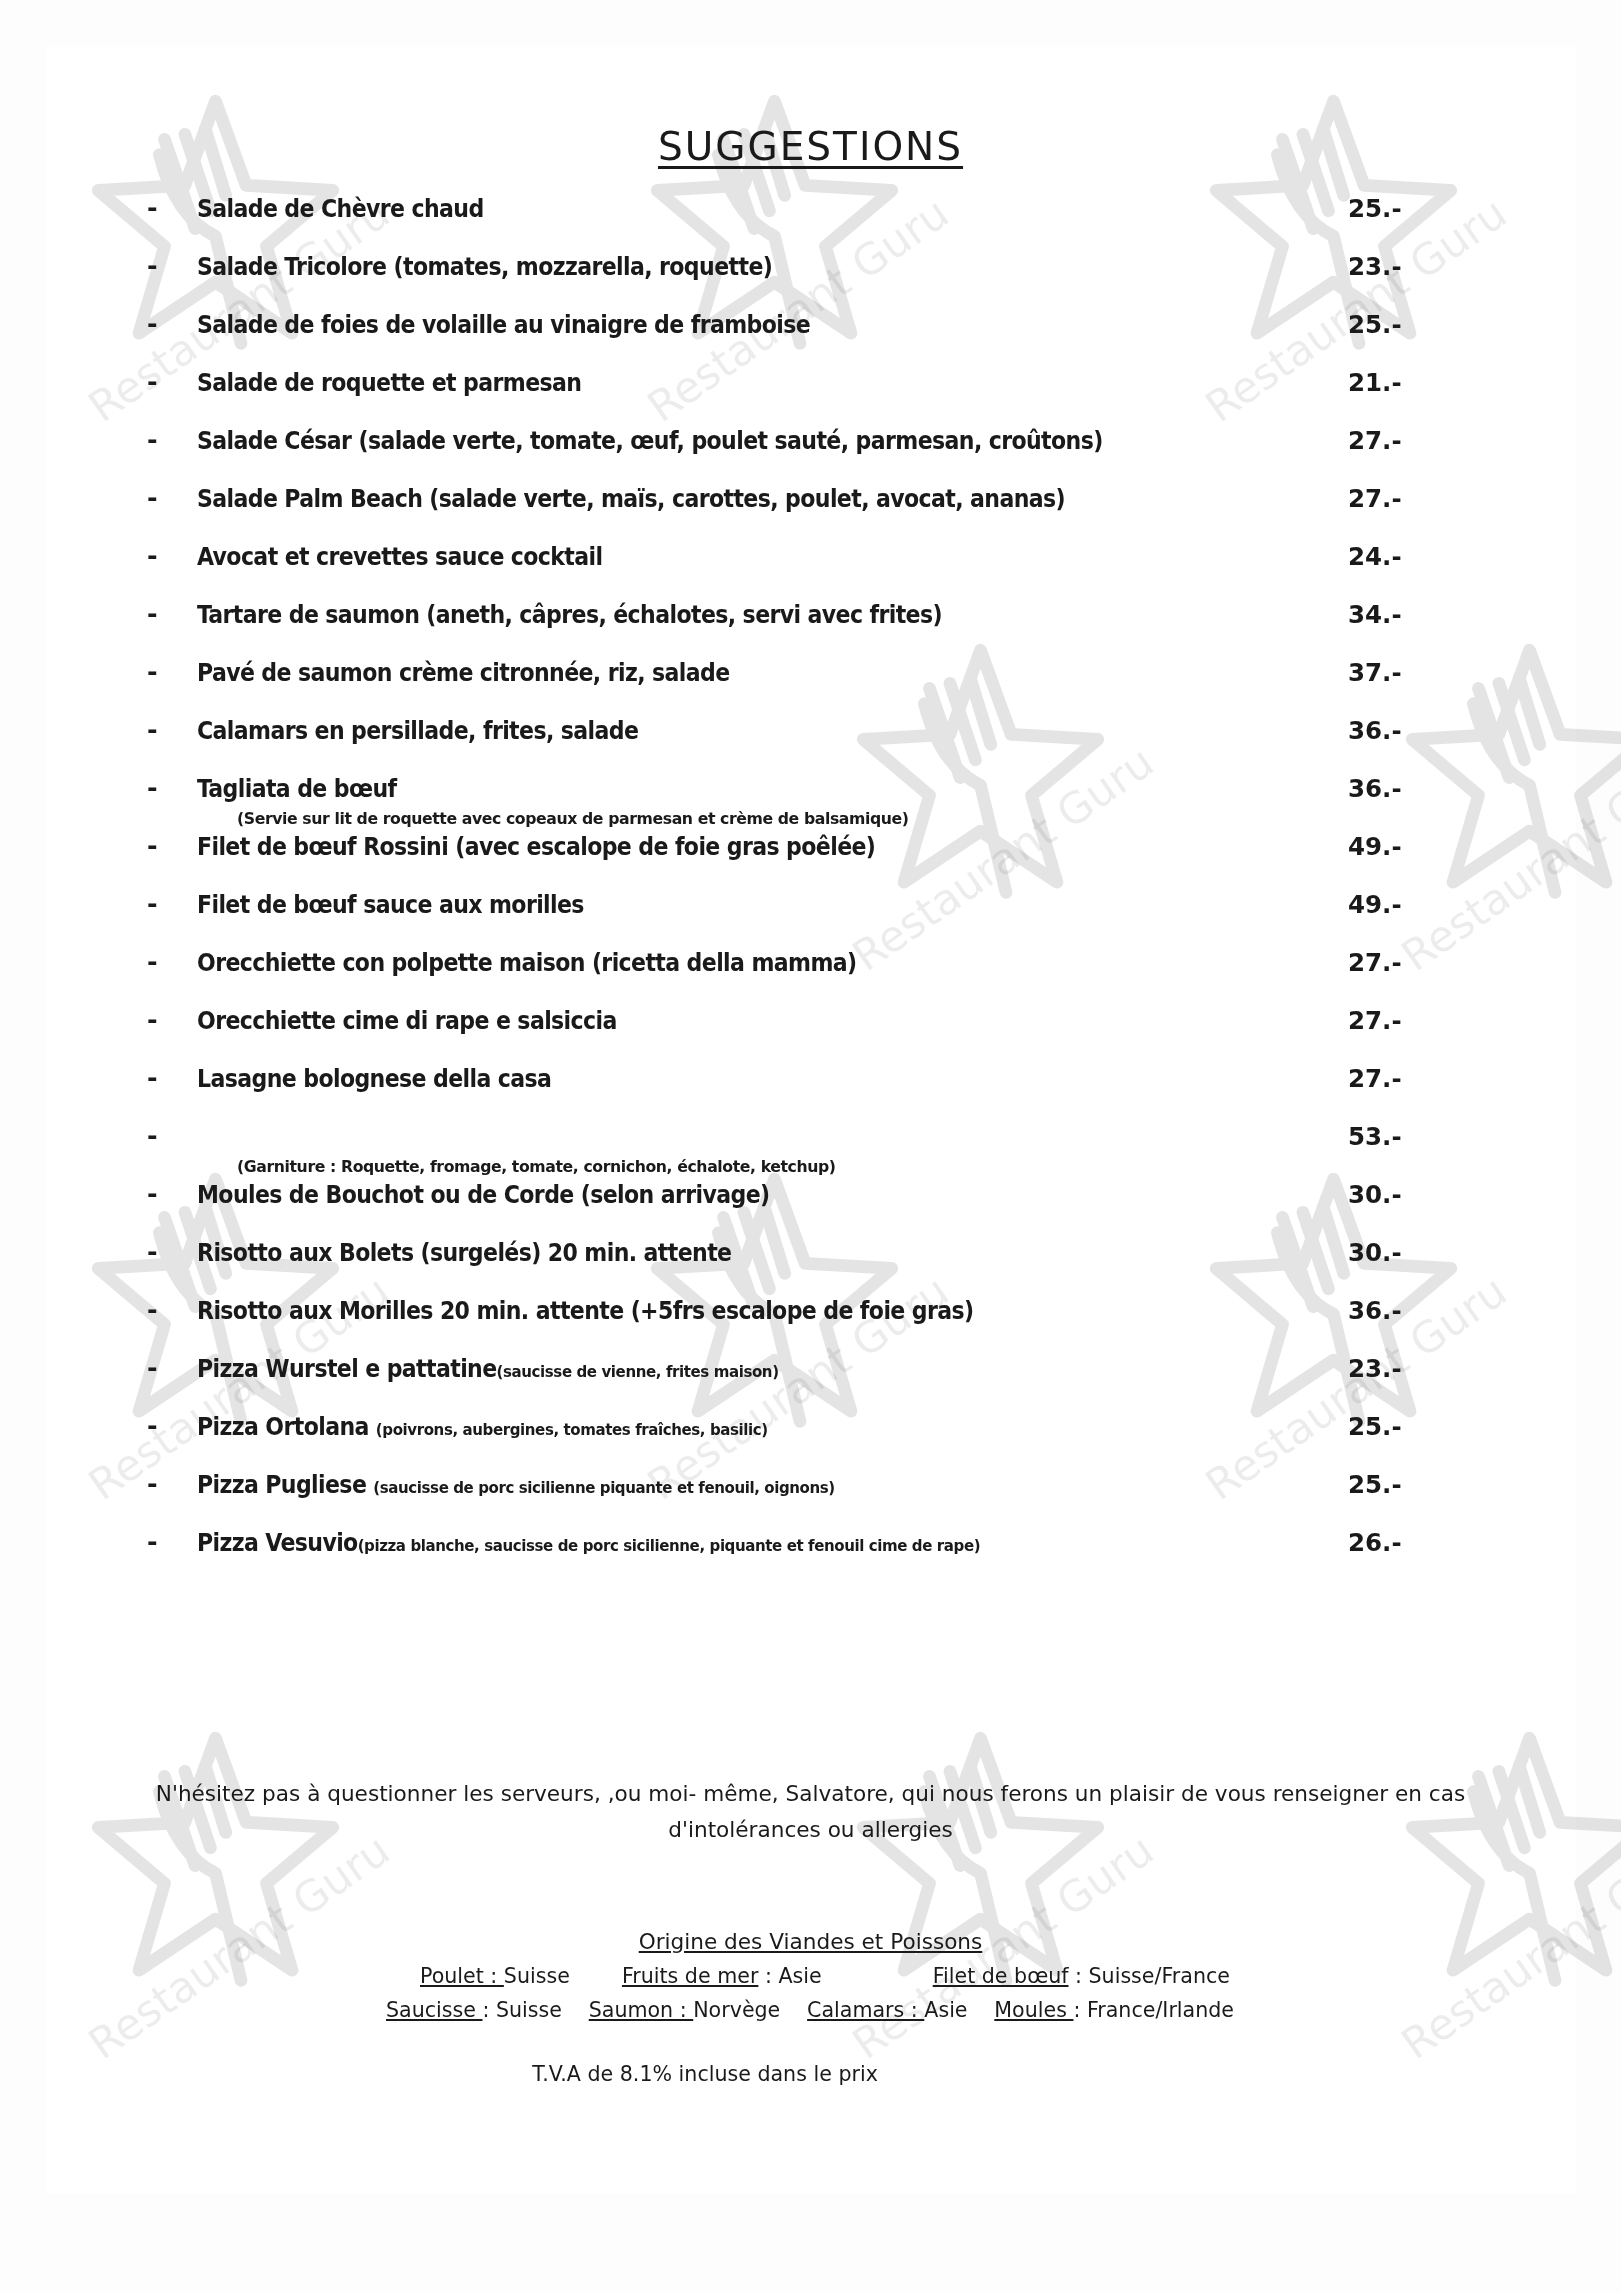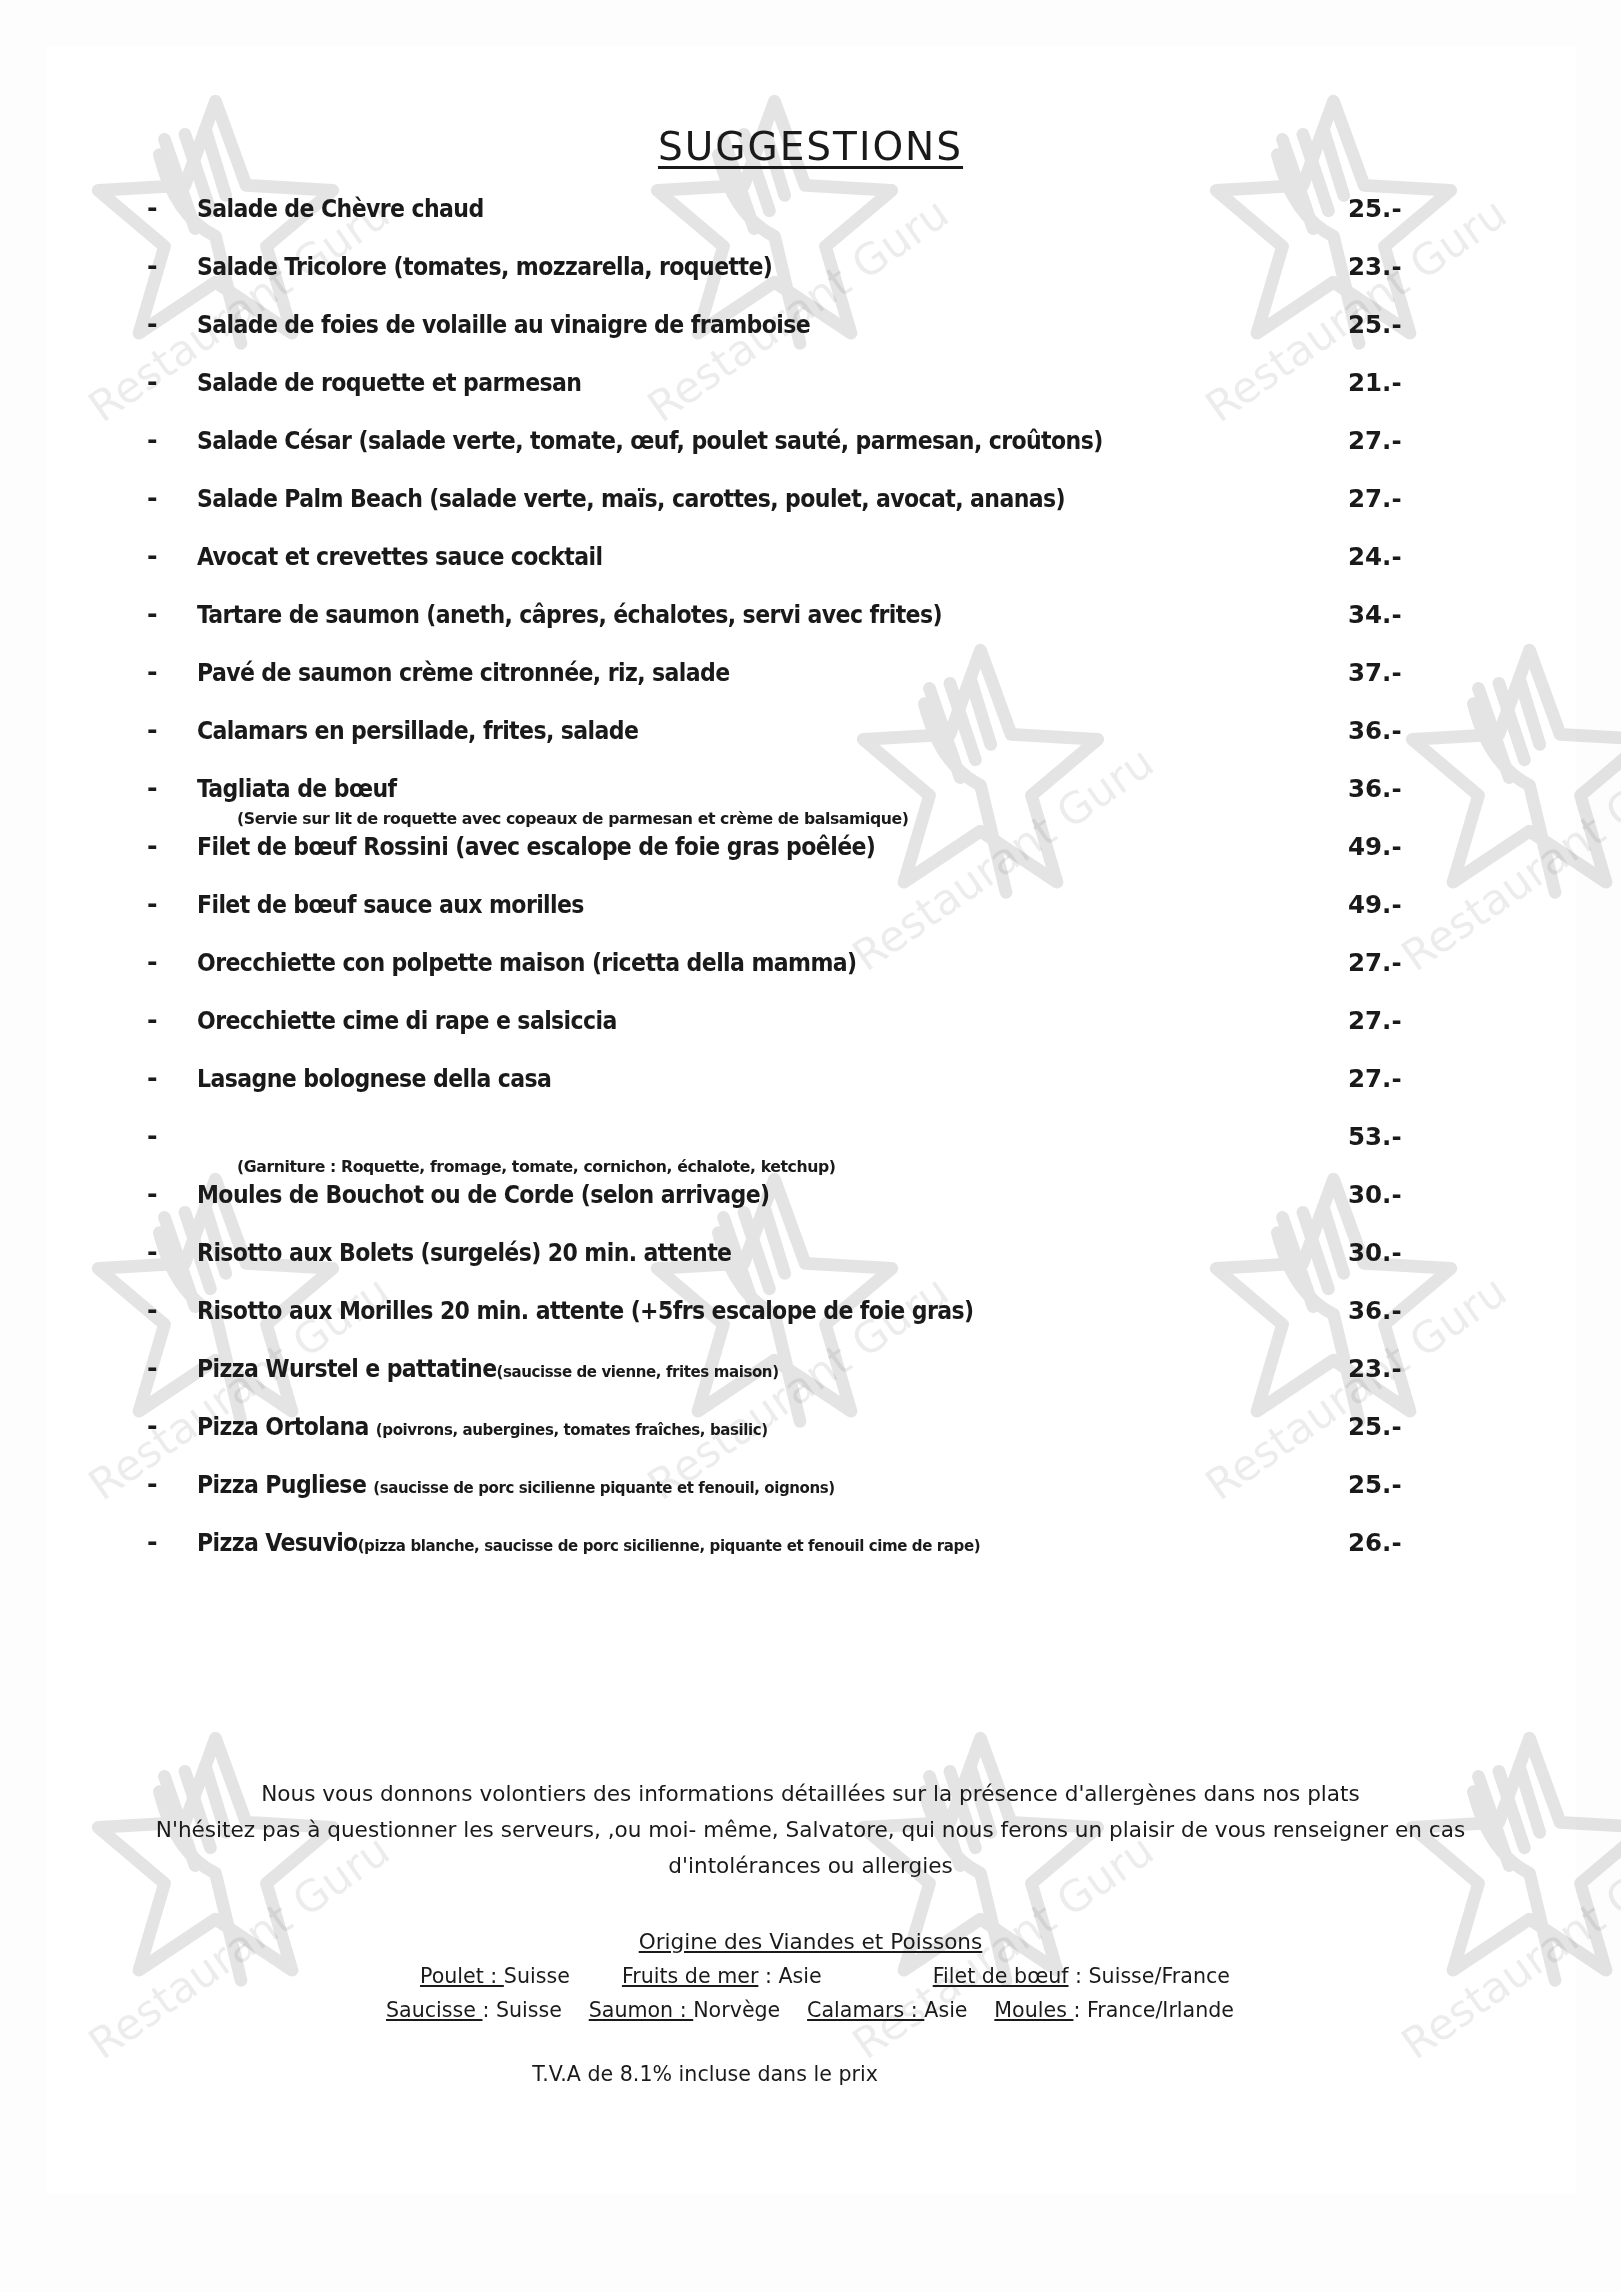--- a/index.html
+++ b/index.html
@@ -245,21 +245,20 @@
         <span class="price">25.-</span>
       </div>
       <div class="item">
         <span class="dash">-</span>
         <span class="name"><span>Pizza Vesuvio</span><span class="desc-inline">(pizza blanche, saucisse de porc sicilienne, piquante et fenouil  cime de rape)</span></span>
         <span class="price">26.-</span>
       </div>
     </div>
 
   <div class="info" style="top:1776px;">
-    <p>Nous vous donnons volontiers des informations détaillées sur la présence d'allergènes dans nos plats</p>
     <p>N'hésitez pas à questionner les serveurs, ,ou moi- même, Salvatore, qui nous ferons un plaisir de vous renseigner en cas</p>
     <p>d'intolérances ou allergies</p>
   </div>
 
   <div class="origin-title"><span>Origine des Viandes et Poissons</span></div>
 
   <div class="origin-row" style="left:420px; top:1964px;">
     <span class="u">Poulet : </span><span>Suisse</span>
     <span style="display:inline-block;width:39px"></span>
     <span class="u">Fruits de mer</span><span> : Asie</span>

